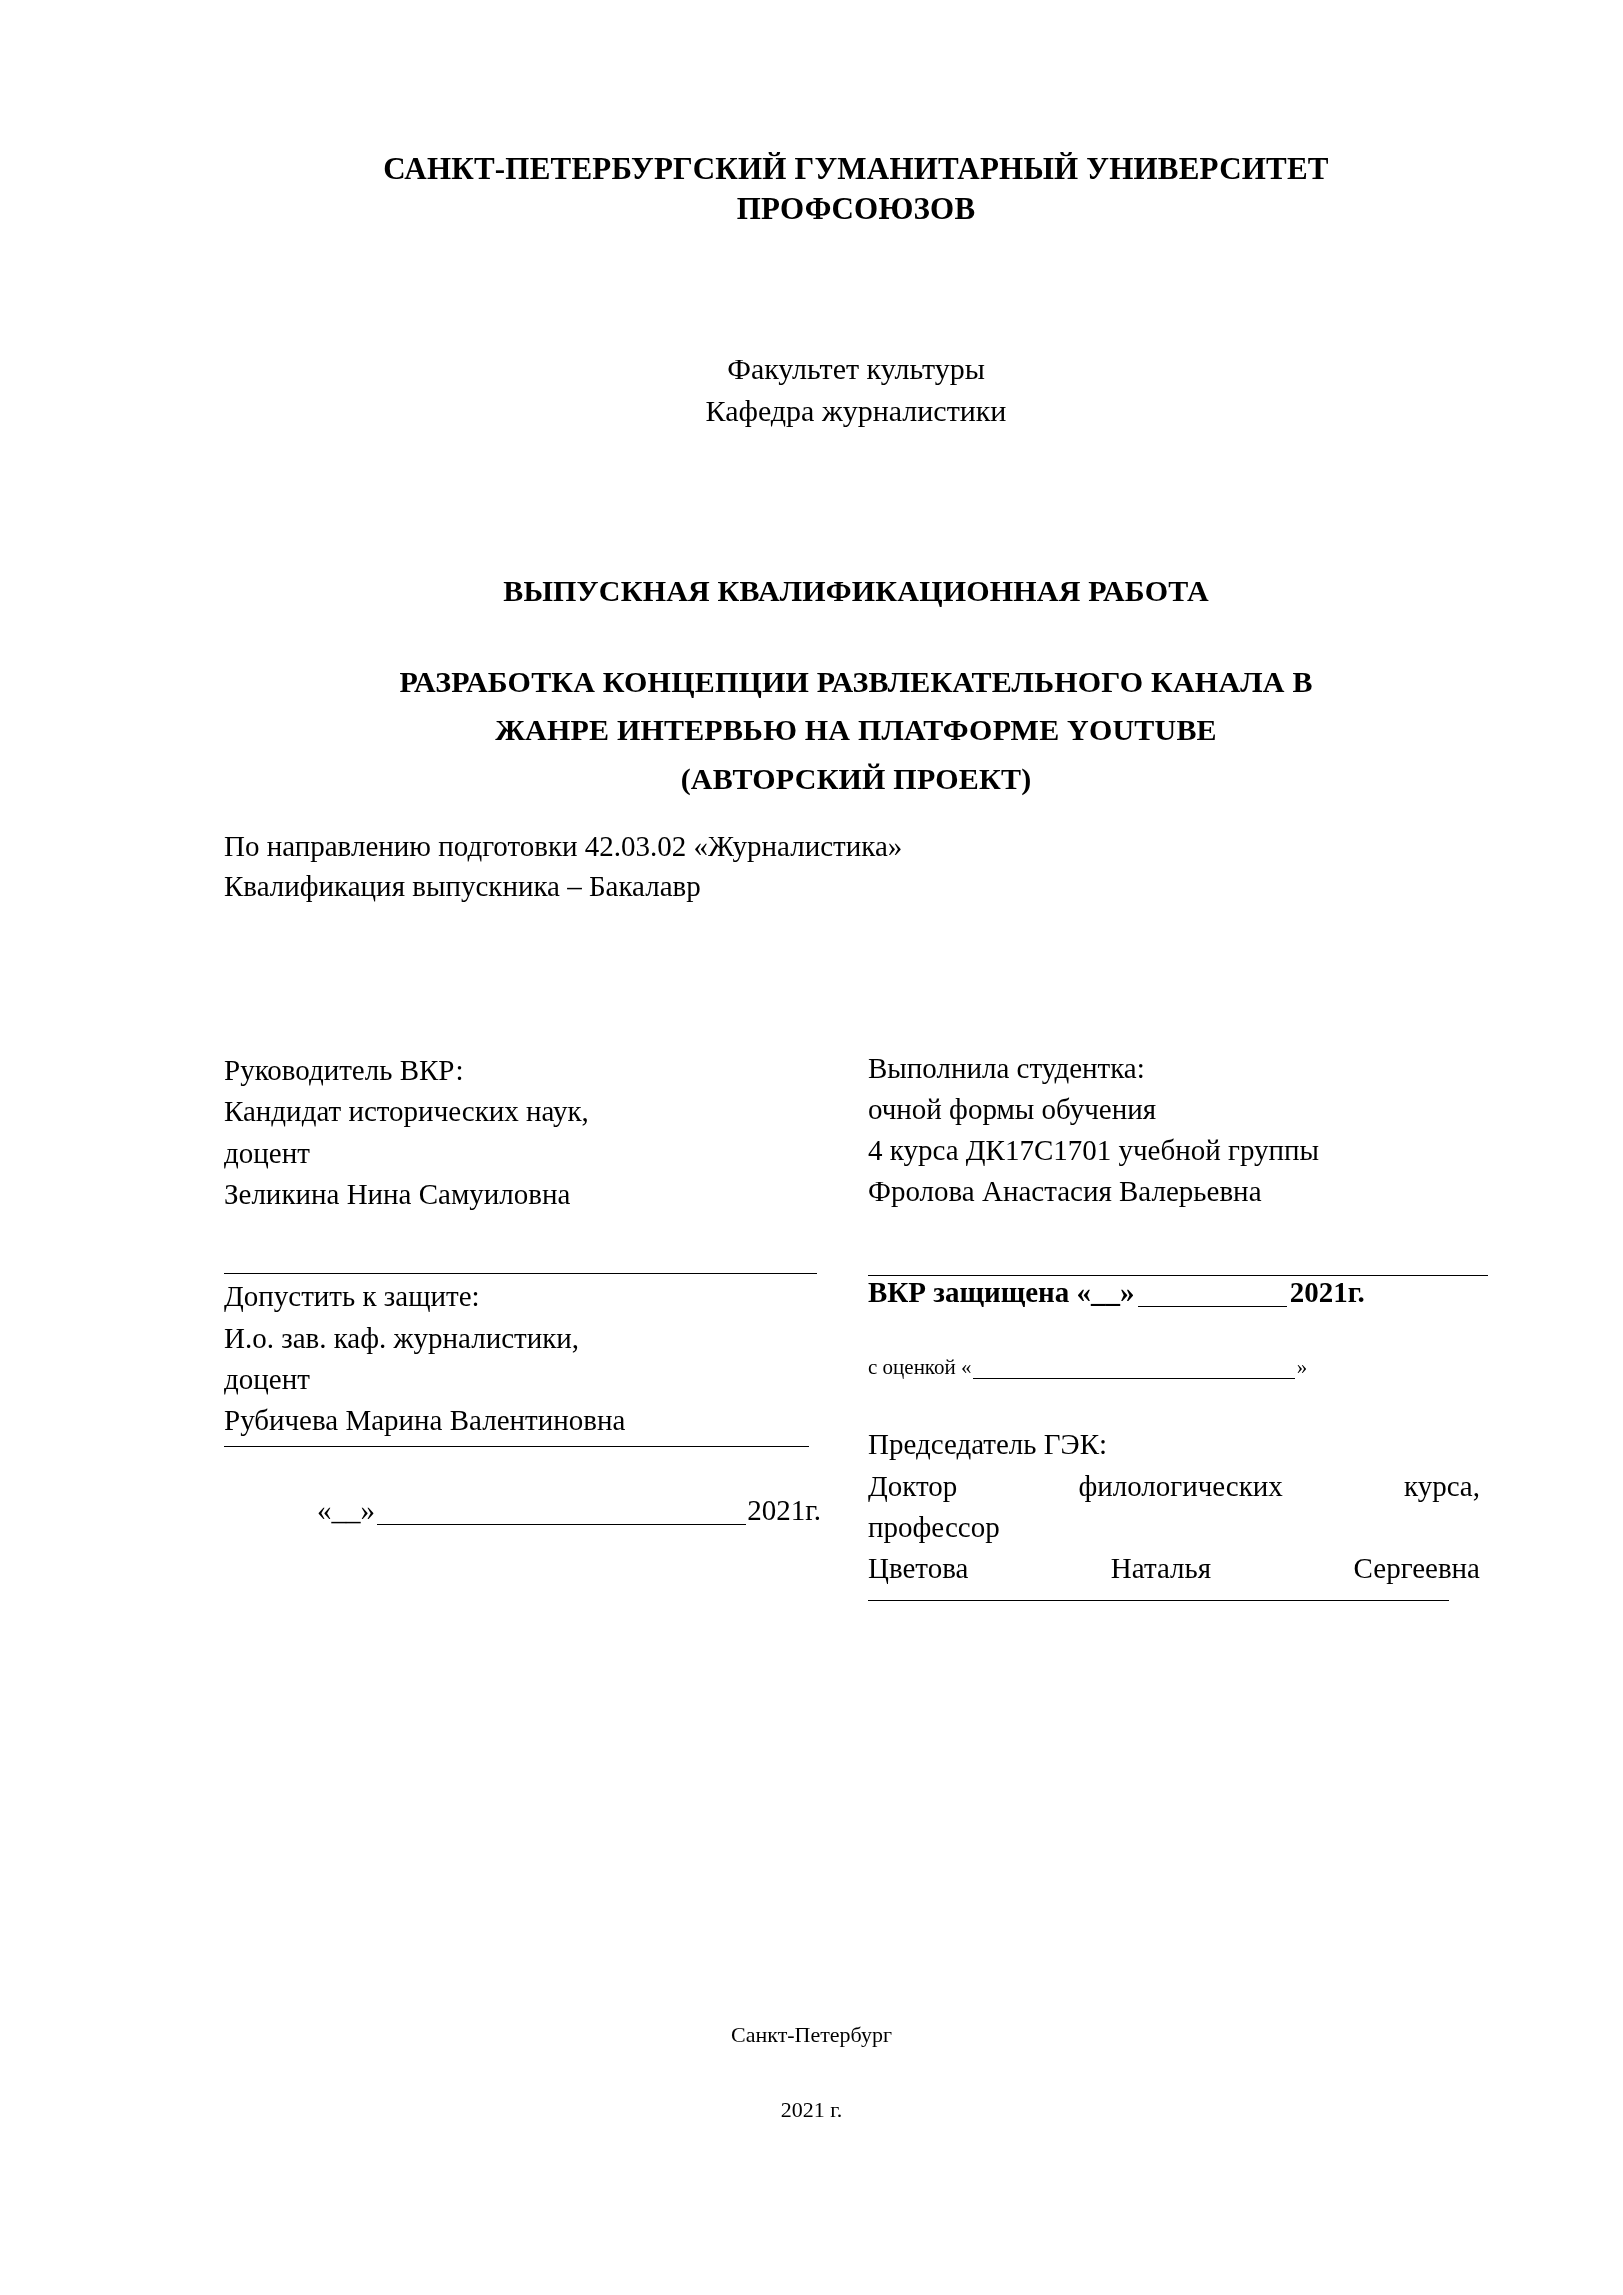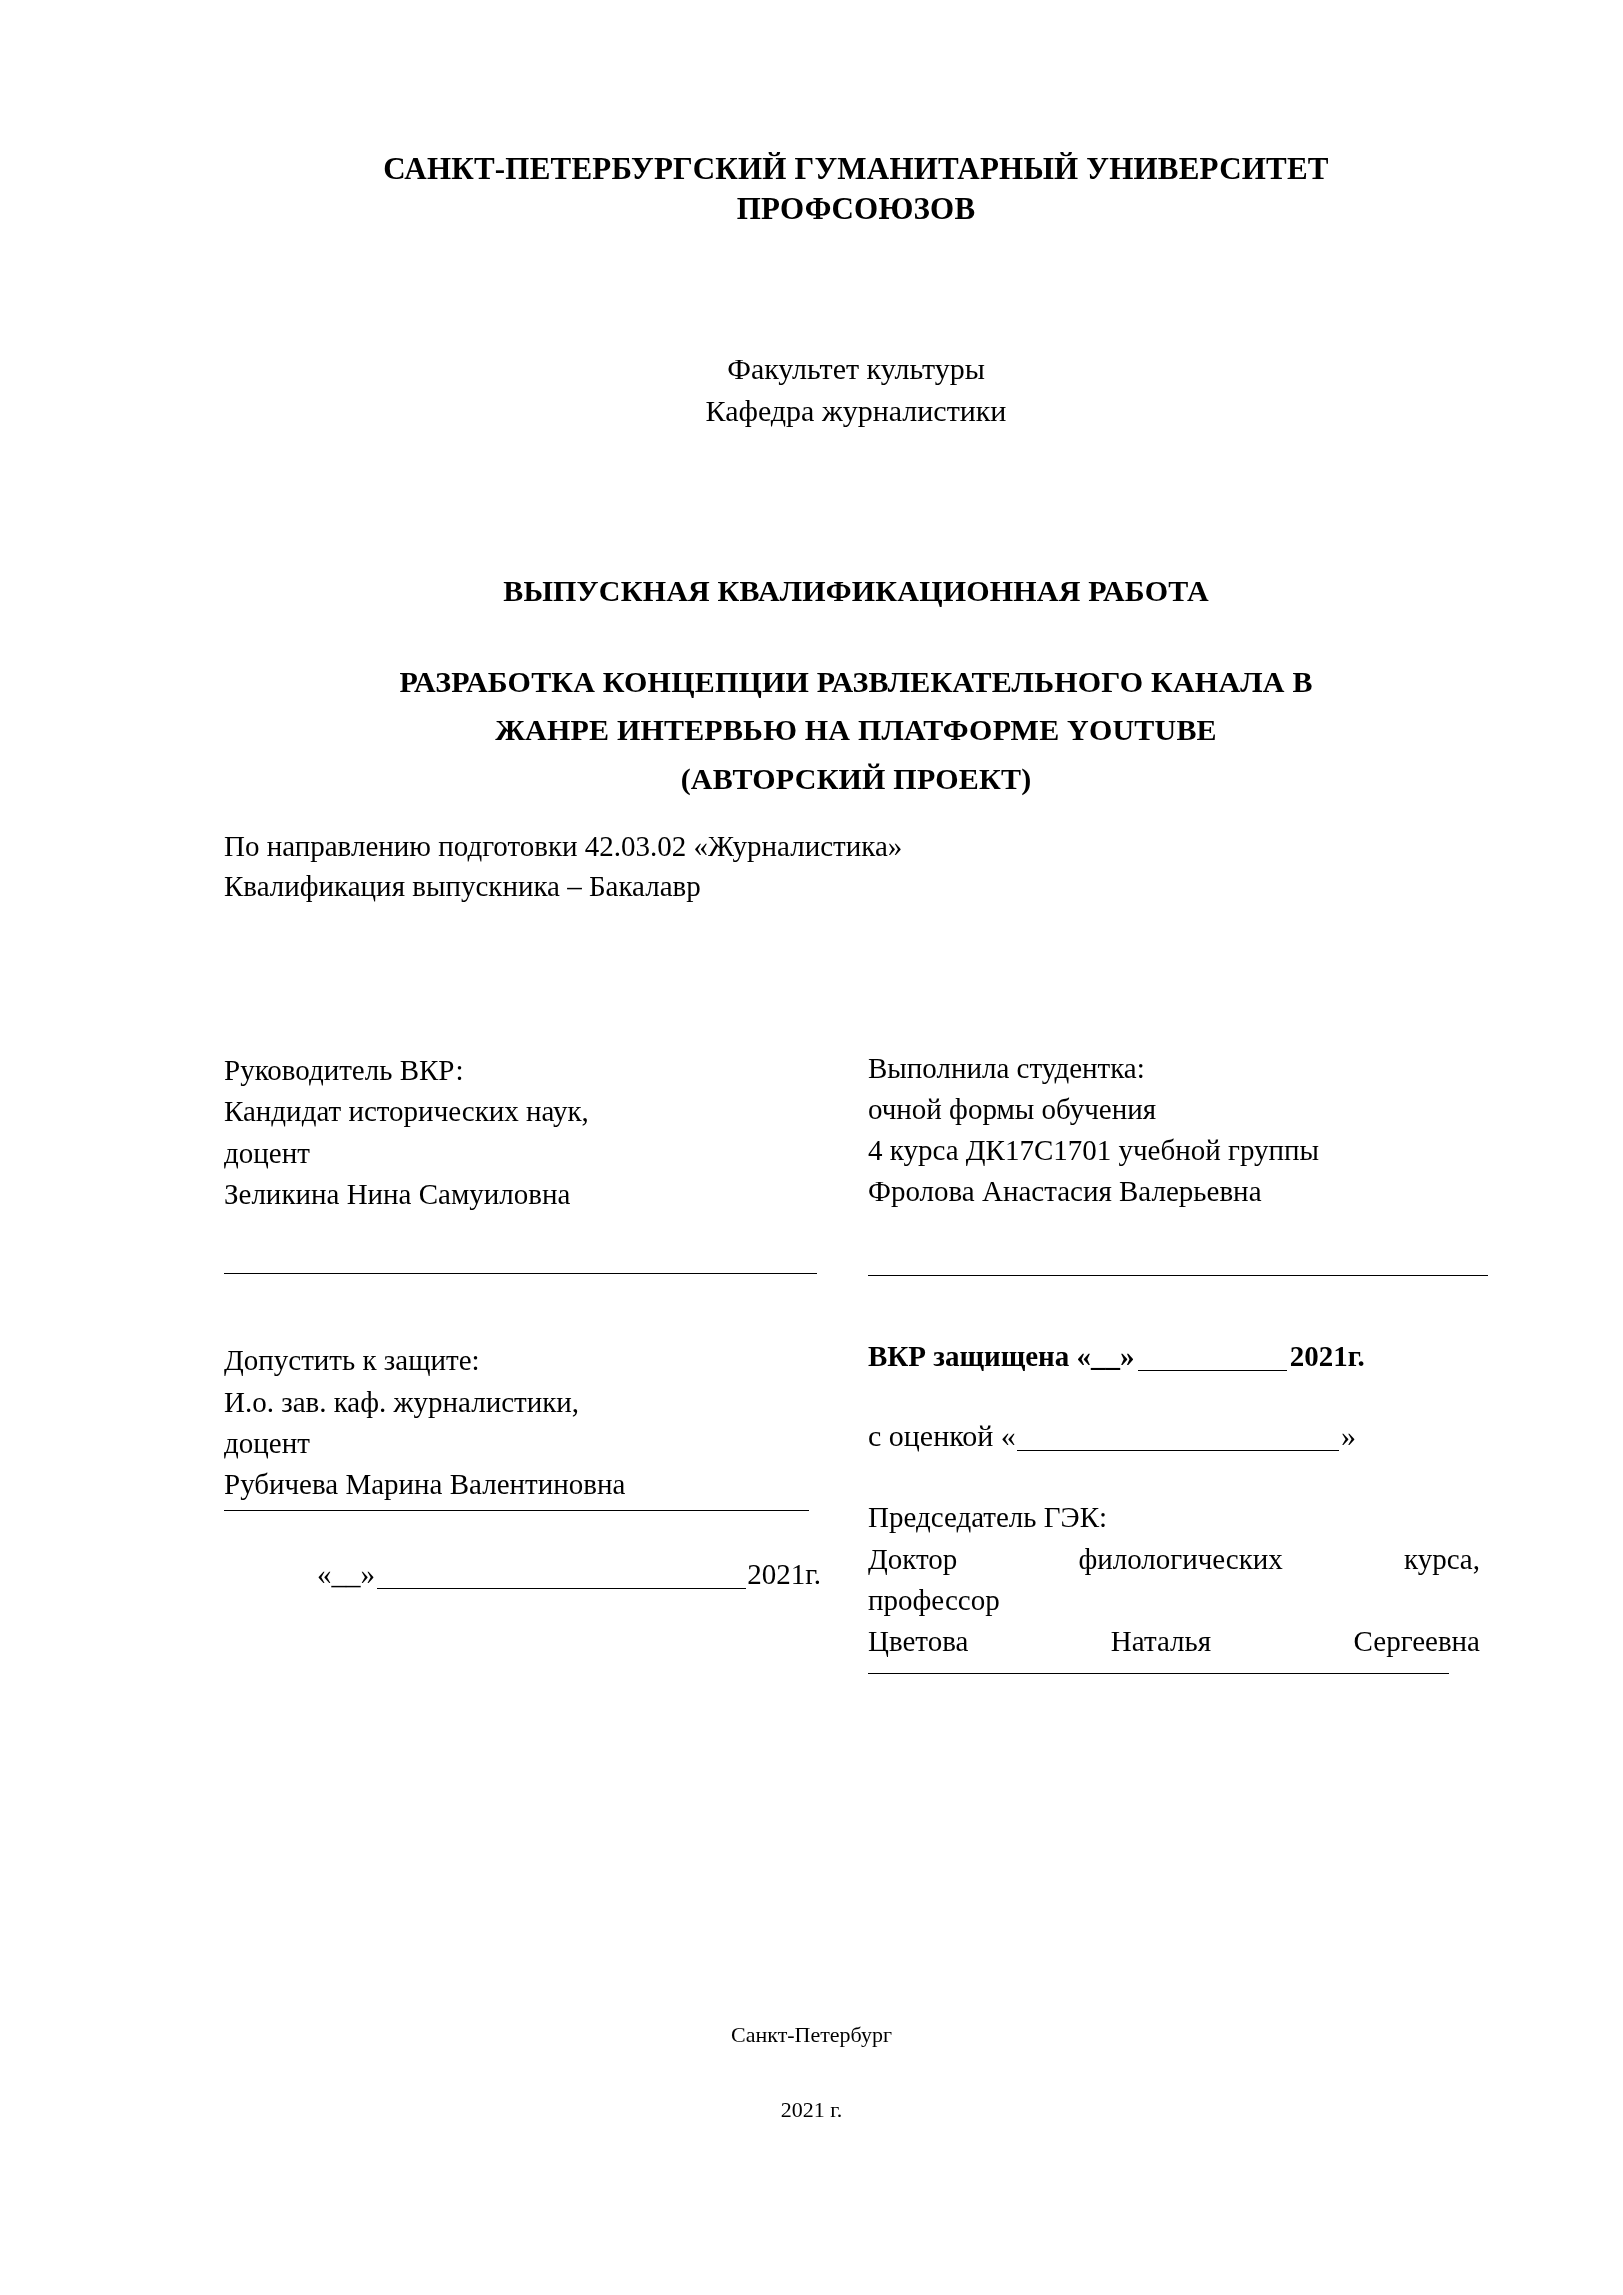--- a/index.html
+++ b/index.html
@@ -86,21 +86,20 @@
 
   .rule {
     border-bottom: 1.6px solid #000;
     height: 0;
   }
   .rule-left-1  { width: 593px; margin-top: 58px; }
   .rule-right-1 { width: 620px; margin-top: 63px; }
 
   
   .cols2 {
-    margin-top: 64px;
     display: flex;
     justify-content: space-between;
     align-items: flex-start;
   }
   .rule-left-2 { width: 585px; margin-top: 4.7px; }
 
   .date-line {
     margin-top: 47px;
     font-size: 29px;
     white-space: nowrap;
@@ -122,21 +121,21 @@
   .defended .u {
     display: inline-block;
     width: 149px;
     border-bottom: 1.6px solid #000;
     vertical-align: -4.7px;
     margin: 0 3.1px;
     font-weight: normal;
   }
   .mark-line {
     margin-top: 46px;
-    font-size: 30px;
+    font-size: 21px;
     white-space: nowrap;
   }
   .mark-line .u {
     display: inline-block;
     width: 322px;
     border-bottom: 1.6px solid #000;
     vertical-align: -4.7px;
     margin: 0 1.6px;
   }
   .chair-block {

